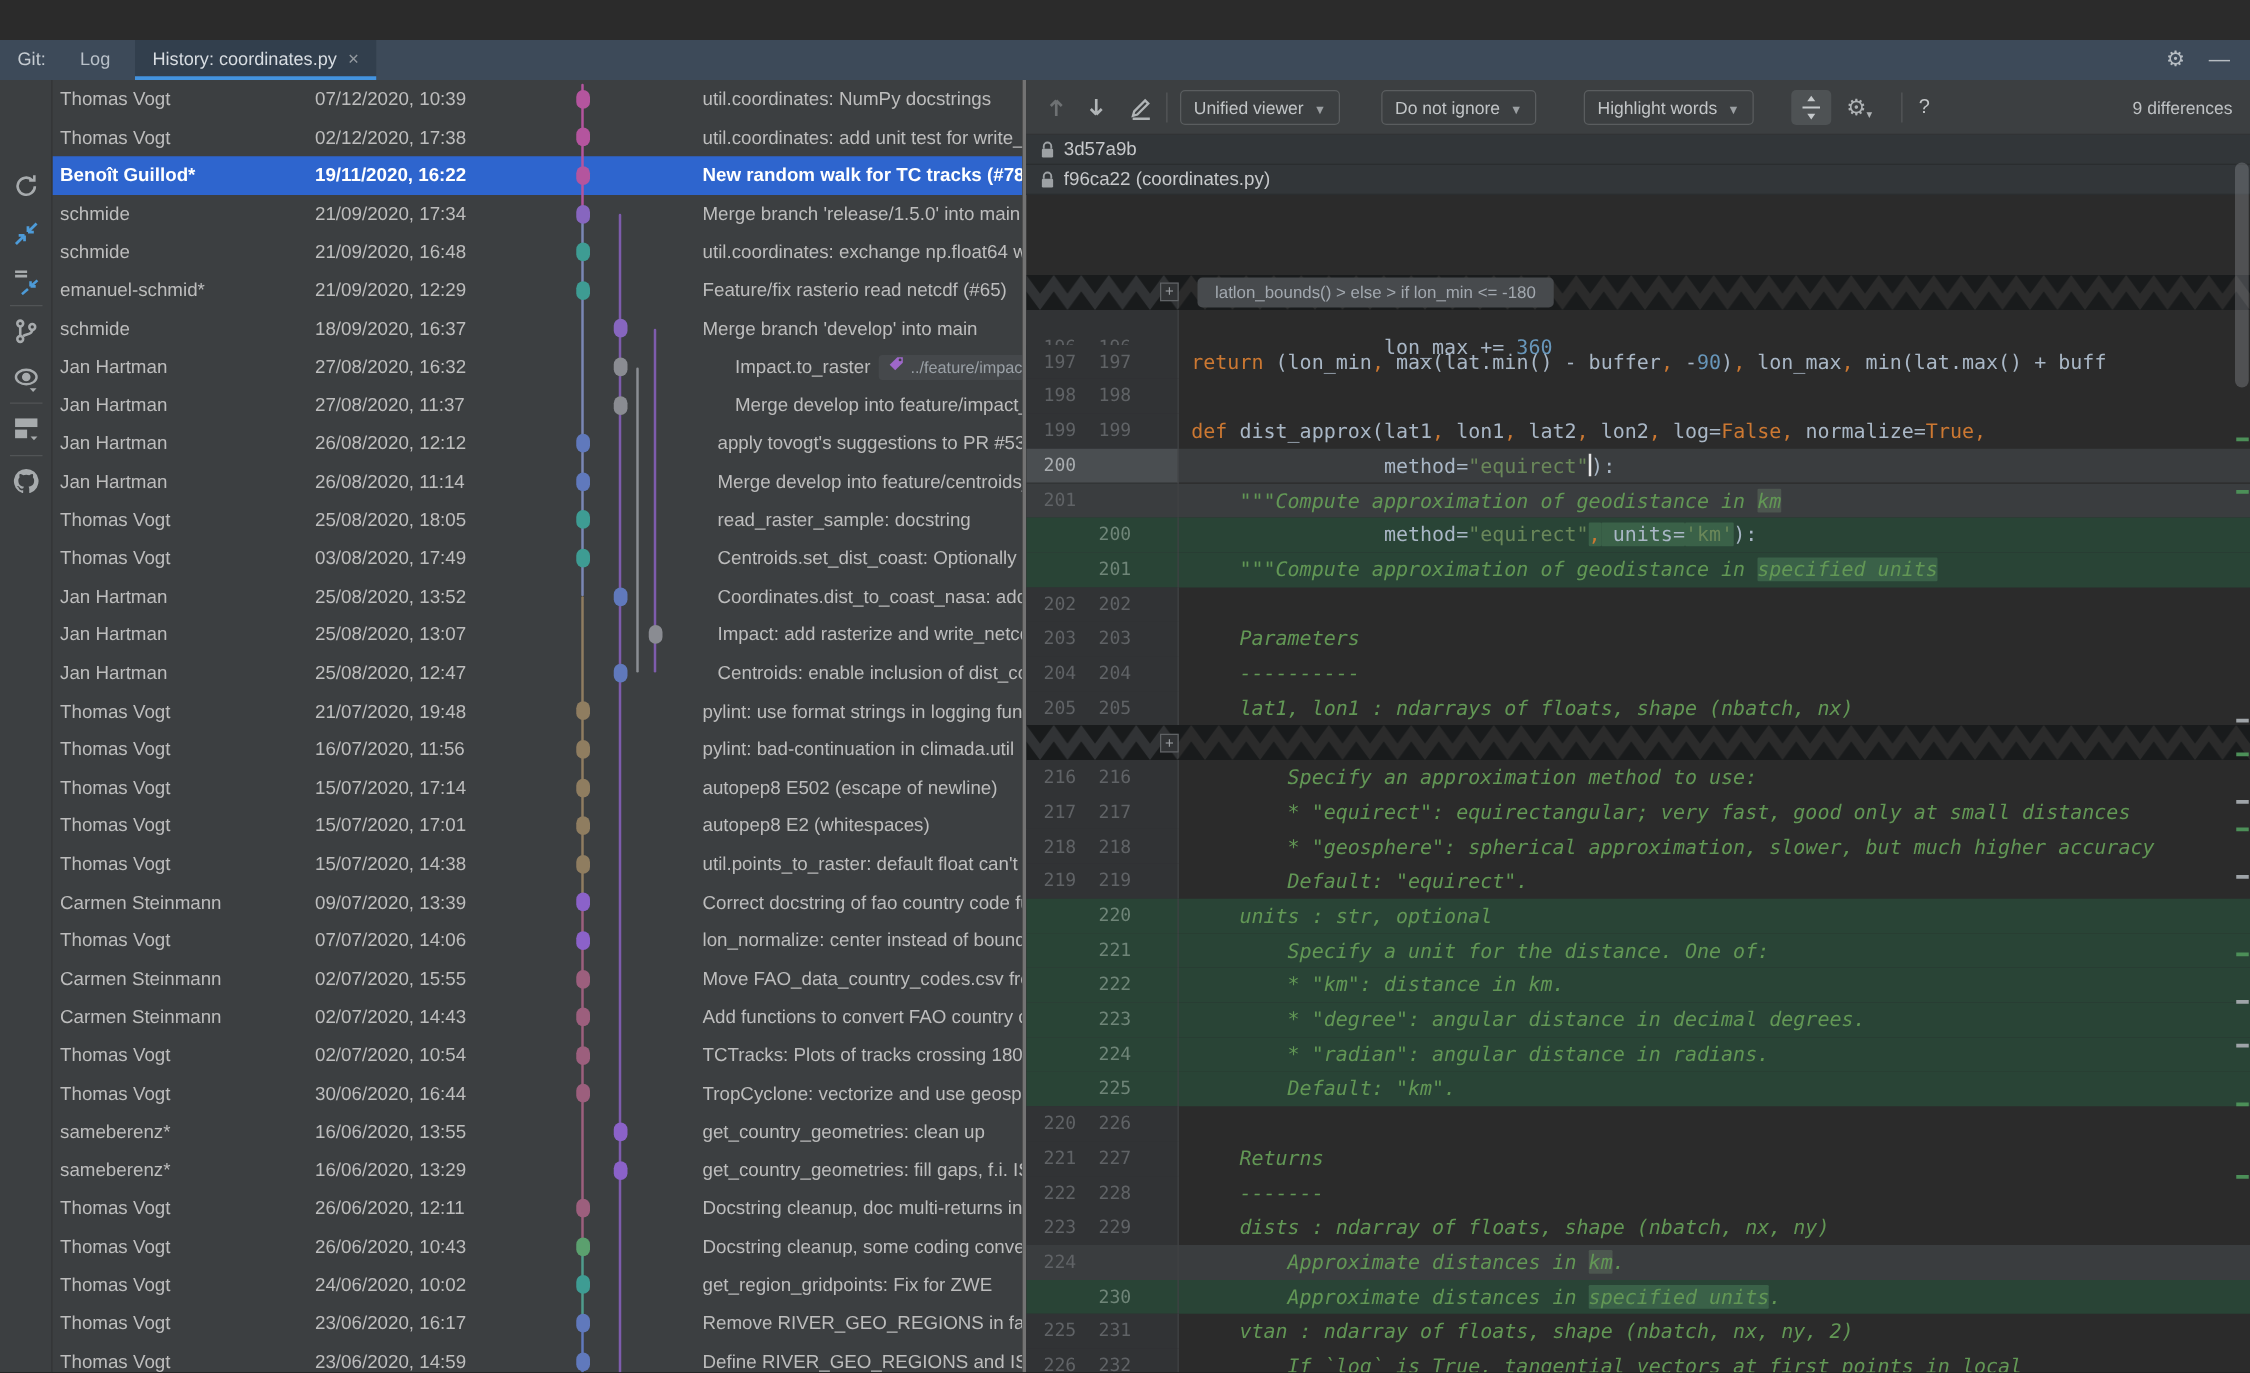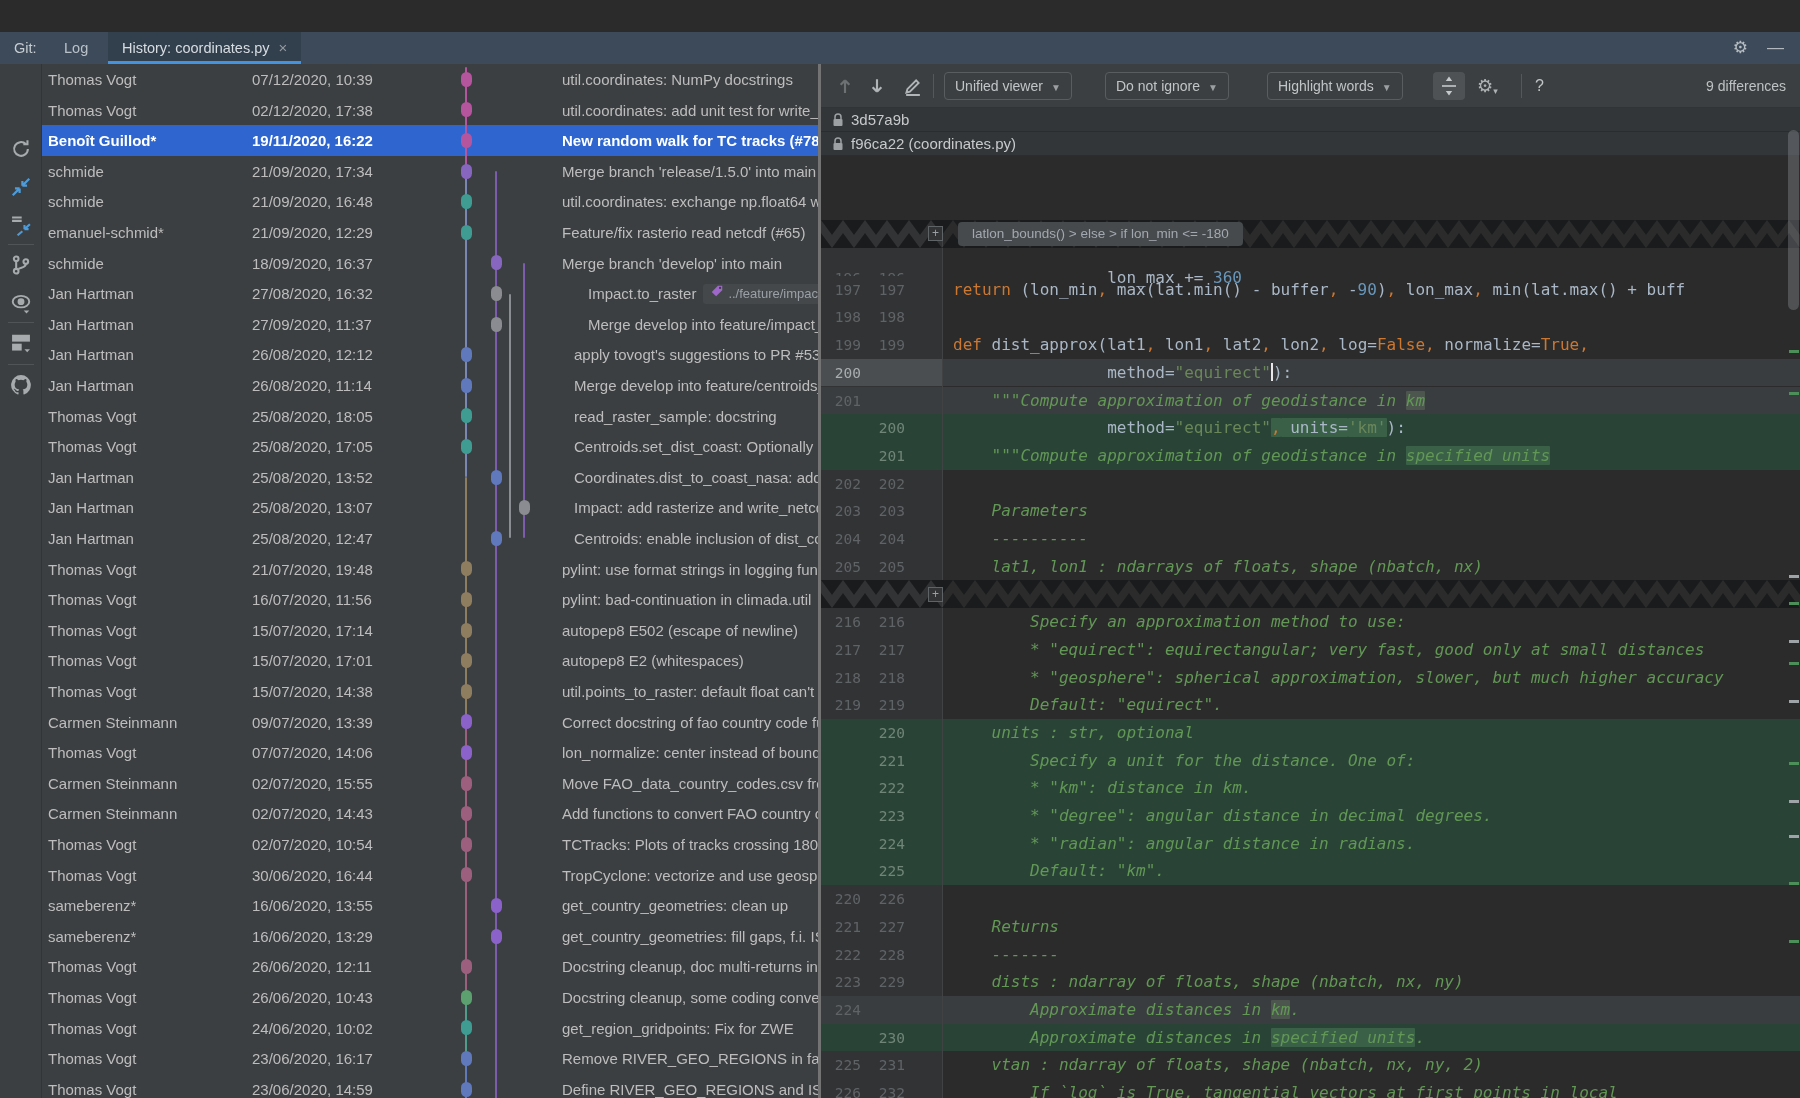--- a/index.html
+++ b/index.html
@@ -217,21 +217,21 @@
         <span class="c-msg" style="left:546px">
           <span>Impact.to_raster</span>
           <span class="chip"><span><svg width="14" height="14" viewBox="0 0 16 16">
                 <path d="M2 9 9 2h5v5l-7 7z" fill="#9E67C9"></path>
                 <circle cx="11.5" cy="4.5" r="1.3" fill="#3C3F41"></circle>
               </svg></span>../feature/impact_net...</span>
         </span>
       </div>
       <div class="commit-row" style="top: 244.8px;">
         <span class="c-author">Jan Hartman</span>
-        <span class="c-date">27/09/2020, 11:37</span>
+        <span class="c-date">27/08/2020, 11:37</span>
         <span class="c-msg" style="left:546px">
           <span>Merge develop into feature/impact_netcd</span>
         </span>
       </div>
       <div class="commit-row" style="top: 275.4px;">
         <span class="c-author">Jan Hartman</span>
         <span class="c-date">26/08/2020, 12:12</span>
         <span class="c-msg" style="left:532px">
           <span>apply tovogt's suggestions to PR #53</span>
         </span>
@@ -245,21 +245,21 @@
       </div>
       <div class="commit-row" style="top: 336.6px;">
         <span class="c-author">Thomas Vogt</span>
         <span class="c-date">25/08/2020, 18:05</span>
         <span class="c-msg" style="left:532px">
           <span>read_raster_sample: docstring</span>
         </span>
       </div>
       <div class="commit-row" style="top: 367.2px;">
         <span class="c-author">Thomas Vogt</span>
-        <span class="c-date">25/08/2020, 17:05</span>
+        <span class="c-date">03/08/2020, 17:49</span>
         <span class="c-msg" style="left:532px">
           <span>Centroids.set_dist_coast: Optionally use</span>
         </span>
       </div>
       <div class="commit-row" style="top: 397.8px;">
         <span class="c-author">Jan Hartman</span>
         <span class="c-date">25/08/2020, 13:52</span>
         <span class="c-msg" style="left:532px">
           <span>Coordinates.dist_to_coast_nasa: add inte</span>
         </span>

